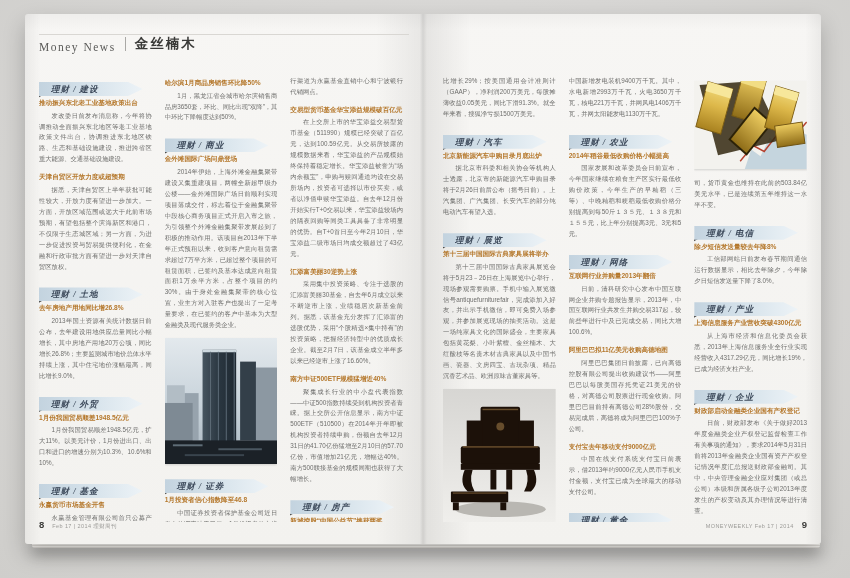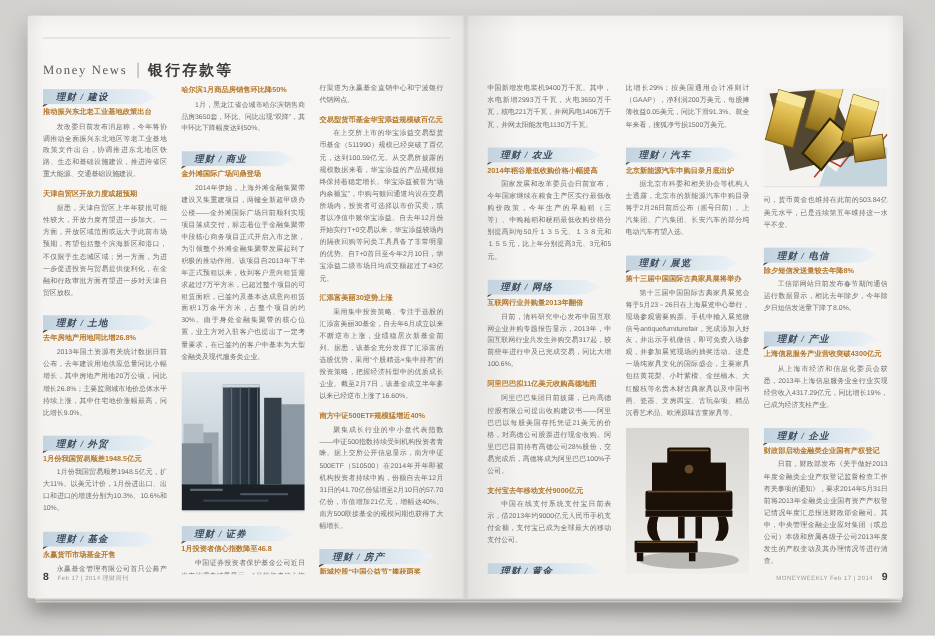--- a/index.html
+++ b/index.html
@@ -16,21 +16,21 @@
       linear-gradient(to right, rgba(0,0,0,0) 44%, rgba(0,0,0,.06) 49.6%, rgba(0,0,0,.14) 50%, rgba(0,0,0,.07) 50.5%, rgba(0,0,0,0) 56%),
       linear-gradient(to bottom, rgba(0,0,0,.03) 0, rgba(0,0,0,0) 3%),
       linear-gradient(#f7f6f4,#f3f2ef);
     border-radius:3px;box-shadow:0 10px 22px rgba(0,0,0,.22);}
   .page{position:absolute;top:0;height:530px;width:398px;}
   .page-left{left:0;}
   .page-right{left:398px;}
 
   
   .hdr{position:absolute;left:14px;top:20px;width:370px;border-top:1px solid #d9d7d3;
-    padding-top:20px;display:flex;align-items:center;gap:9px;}
+    padding-top:0;display:flex;align-items:flex-end;gap:9px;}
   .brand{font-family:"Liberation Serif","DejaVu Serif",serif;font-size:11.5px;
     letter-spacing:1.5px;color:#5a5a58;}
   .hdr-sep{width:1px;height:14px;background:#a9a8a5;align-self:center;}
   .hdr-title{font-size:13.5px;font-weight:bold;color:#3a3a38;letter-spacing:2px;}
 
   
   .cols{position:absolute;top:62px;bottom:22px;display:flex;overflow:hidden;}
   .page-left .cols{left:14px;right:20px;gap:13px;}
   .page-right .cols{left:20px;right:14px;gap:13px;}
   .col{flex:1 1 0;overflow:hidden;}
@@ -65,21 +65,21 @@
 <body>
 
 <div class="scene">
   <div class="stack"></div>
   <div class="spread">
 
     <div class="page page-left">
       <div class="hdr">
         <span class="brand">Money News</span>
         <span class="hdr-sep"></span>
-        <span class="hdr-title">银行存款等</span>
+        <span class="hdr-title">金丝楠木</span>
       </div>
       <div class="cols">
           <div class="col">
             <div class="badge-row"><span class="curl"></span><span class="badge">理财 / 建设</span></div>
             <div class="headline">推动振兴东北老工业基地政策出台</div>
             <p class="para">发改委日前发布消息称，今年将协调推动全面振兴东北地区等老工业基地政策文件出台，协调推进东北地区铁路、生态和基础设施建设，推进跨省区重大能源、交通基础设施建设。</p>
             <div class="headline">天津自贸区开放力度或超预期</div>
             <p class="para">据悉，天津自贸区上半年获批可能性较大，开放力度有望进一步加大。一方面，开放区域范围或远大于此前市场预期，有望包括整个滨海新区和港口，不仅限于生态城区域；另一方面，为进一步促进投资与贸易提供便利化，在金融和行政审批方面有望进一步对天津自贸区放权。</p>
             <div class="badge-row"><span class="curl"></span><span class="badge">理财 / 土地</span></div>
             <div class="headline">去年房地产用地同比增26.8%</div>
@@ -148,34 +148,20 @@
           </div>
         </div>
       <div class="foot-left">
         <span class="pageno">8</span>
         <span class="foot-meta">Feb 17 | 2014  理财周刊</span>
       </div>
     </div>
 
     <div class="page page-right">
       <div class="cols">
-          <div class="col">
-            <p class="para cont">中国新增发电装机9400万千瓦。其中，水电新增2993万千瓦，火电3650万千瓦，核电221万千瓦，并网风电1406万千瓦，并网太阳能发电1130万千瓦。</p>
-            <div class="badge-row"><span class="curl"></span><span class="badge">理财 / 农业</span></div>
-            <div class="headline">2014年稻谷最低收购价格小幅提高</div>
-            <p class="para">国家发展和改革委员会日前宣布，今年国家继续在粮食主产区实行最低收购价政策，今年生产的早籼稻（三等）、中晚籼稻和粳稻最低收购价格分别提高到每50斤１３５元、１３８元和１５５元，比上年分别提高3元、3元和5元。</p>
-            <div class="badge-row"><span class="curl"></span><span class="badge">理财 / 网络</span></div>
-            <div class="headline">互联网行业并购量2013年翻倍</div>
-            <p class="para">日前，清科研究中心发布中国互联网企业并购专题报告显示，2013年，中国互联网行业共发生并购交易317起，较前些年进行中及已完成交易，同比大增100.6%。</p>
-            <div class="headline">阿里巴巴拟11亿美元收购高德地图</div>
-            <p class="para">阿里巴巴集团日前披露，已向高德控股有限公司提出收购建议书——阿里巴巴以每股美国存托凭证21美元的价格，对高德公司股票进行现金收购。阿里巴巴目前持有高德公司28%股份，交易完成后，高德将成为阿里巴巴100%子公司。</p>
-            <div class="headline">支付宝去年移动支付9000亿元</div>
-            <p class="para">中国在线支付系统支付宝日前表示，借2013年约9000亿元人民币手机支付金额，支付宝已成为全球最大的移动支付公司。</p>
-            <div class="badge-row"><span class="badge">理财 / 黄金</span></div>
-          </div>
           <div class="col">
             <p class="para cont">比增长29%；按美国通用会计准则计（GAAP），净利润200万美元，每股摊薄收益0.05美元，同比下滑91.3%。就全年来看，搜狐净亏损1500万美元。</p>
             <div class="badge-row"><span class="curl"></span><span class="badge">理财 / 汽车</span></div>
             <div class="headline">北京新能源汽车申购目录月底出炉</div>
             <p class="para">据北京市科委和相关协会等机构人士透露，北京市的新能源汽车申购目录将于2月26日前后公布（摇号日前）。上汽集团、广汽集团、长安汽车的部分纯电动汽车有望入选。</p>
             <div class="badge-row"><span class="curl"></span><span class="badge">理财 / 展览</span></div>
             <div class="headline">第十三届中国国际古典家具展将举办</div>
             <p class="para">第十三届中国国际古典家具展览会将于5月23－26日在上海展览中心举行，现场参观需要购票。手机中输入展览微信号antiquefurniturefair，完成添加入好友，并出示手机微信，即可免费入场参观，并参加展览现场的抽奖活动。这是一场纯家具文化的国际盛会，主要家具包括黄花梨、小叶紫檀、金丝楠木、大红酸枝等名贵木材古典家具以及中国书画、瓷器、文房四宝、古玩杂项、精品沉香艺术品、欧洲原味古董家具等。</p>
             <div class="photo">
   <svg viewBox="0 0 114 138" preserveAspectRatio="none" height="136">
@@ -204,20 +190,34 @@
     <g fill="#7a5c35" opacity=".8">
       <rect x="40" y="20" width="36" height="1.5"></rect>
       <rect x="20" y="58" width="76" height="1.5"></rect>
       <rect x="10" y="105" width="54" height="1.2"></rect>
       <circle cx="58" cy="38" r="4"></circle>
     </g>
   </svg>
 </div>
           </div>
           <div class="col">
+            <p class="para cont">中国新增发电装机9400万千瓦。其中，水电新增2993万千瓦，火电3650万千瓦，核电221万千瓦，并网风电1406万千瓦，并网太阳能发电1130万千瓦。</p>
+            <div class="badge-row"><span class="curl"></span><span class="badge">理财 / 农业</span></div>
+            <div class="headline">2014年稻谷最低收购价格小幅提高</div>
+            <p class="para">国家发展和改革委员会日前宣布，今年国家继续在粮食主产区实行最低收购价政策，今年生产的早籼稻（三等）、中晚籼稻和粳稻最低收购价格分别提高到每50斤１３５元、１３８元和１５５元，比上年分别提高3元、3元和5元。</p>
+            <div class="badge-row"><span class="curl"></span><span class="badge">理财 / 网络</span></div>
+            <div class="headline">互联网行业并购量2013年翻倍</div>
+            <p class="para">日前，清科研究中心发布中国互联网企业并购专题报告显示，2013年，中国互联网行业共发生并购交易317起，较前些年进行中及已完成交易，同比大增100.6%。</p>
+            <div class="headline">阿里巴巴拟11亿美元收购高德地图</div>
+            <p class="para">阿里巴巴集团日前披露，已向高德控股有限公司提出收购建议书——阿里巴巴以每股美国存托凭证21美元的价格，对高德公司股票进行现金收购。阿里巴巴目前持有高德公司28%股份，交易完成后，高德将成为阿里巴巴100%子公司。</p>
+            <div class="headline">支付宝去年移动支付9000亿元</div>
+            <p class="para">中国在线支付系统支付宝日前表示，借2013年约9000亿元人民币手机支付金额，支付宝已成为全球最大的移动支付公司。</p>
+            <div class="badge-row"><span class="badge">理财 / 黄金</span></div>
+          </div>
+          <div class="col">
             <div class="photo">
   <svg viewBox="0 0 122 90" preserveAspectRatio="none" height="88">
     <defs>
       <linearGradient id="gA" x1="0" y1="0" x2="0" y2="1">
         <stop offset="0" stop-color="#f3dc7e"></stop>
                     <stop offset=".45" stop-color="#ddb84a"></stop>
                     <stop offset="1" stop-color="#a8811f"></stop>
       </linearGradient>
       <linearGradient id="gB" x1="0" y1="0" x2="0" y2="1">
         <stop offset="0" stop-color="#eccb5f"></stop>

